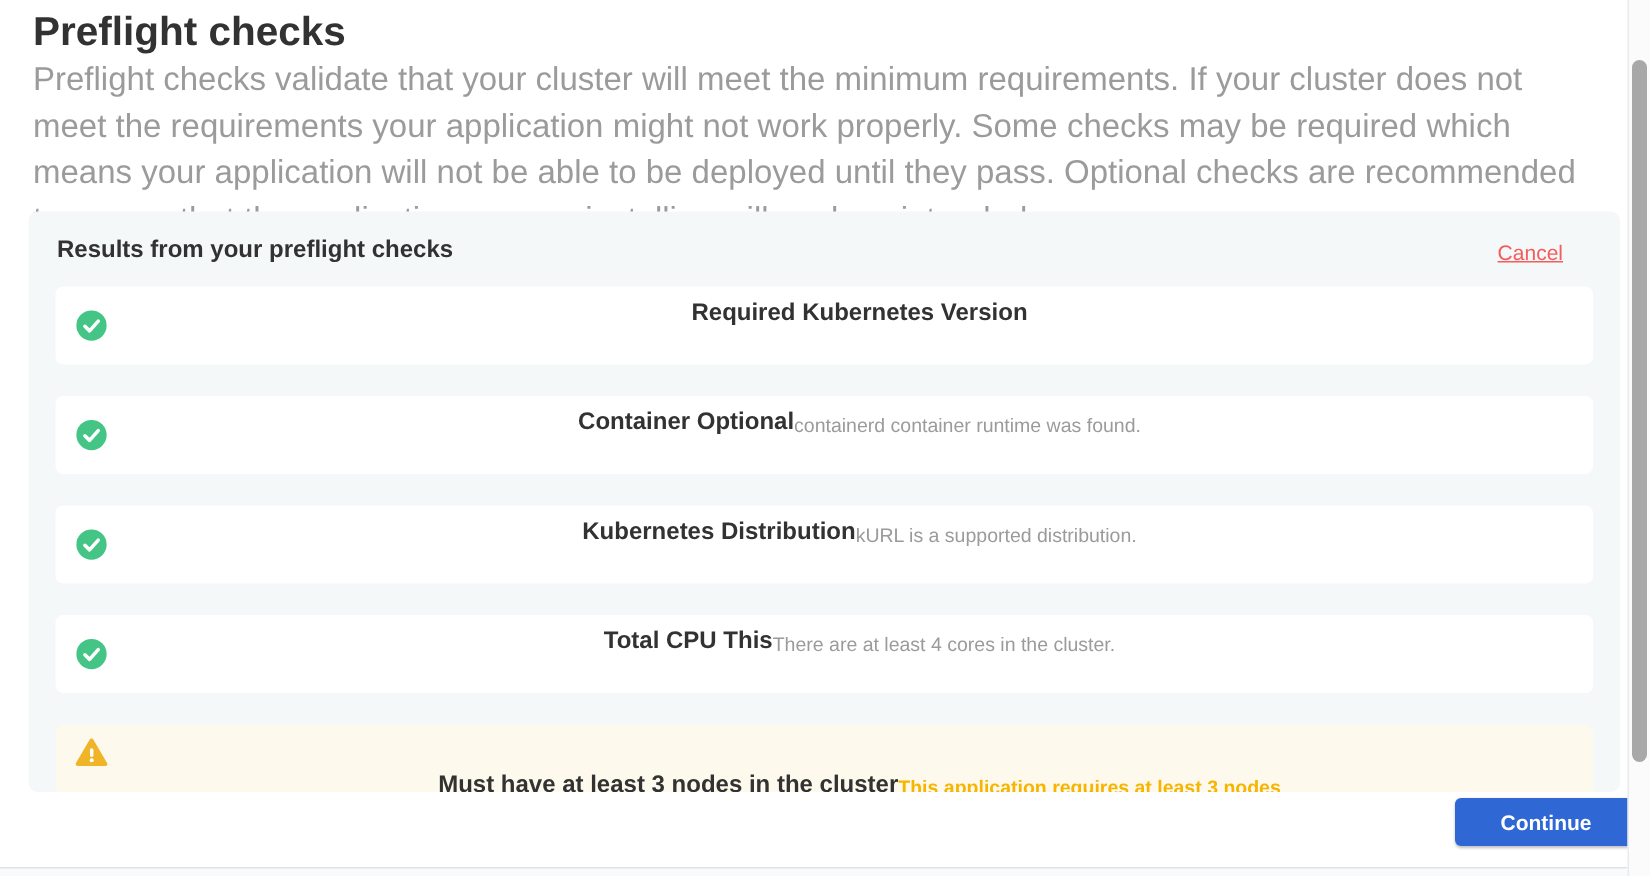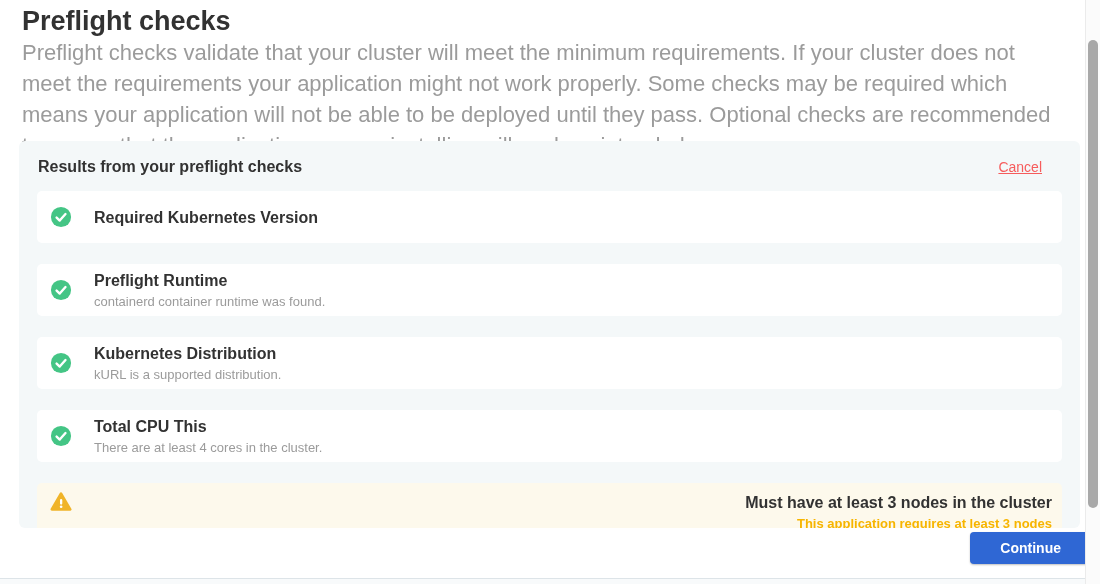--- a/index.html
+++ b/index.html
@@ -29,41 +29,41 @@
     position:absolute;left:22px;top:37px;width:1046px;
     font-size:22px;line-height:31px;color:var(--gray);
   }
   .panel{
     position:absolute;left:19px;top:141px;width:1061px;height:387px;
     background:var(--panel-bg);
     border-radius:6px;
     overflow:hidden;
   }
   .panel-header{
-    display:flex;align-items:center;justify-content:space-between;
+    display:flex;align-items:flex-end;justify-content:space-between;
     padding:17px 38px 14px 19px;
   }
   .panel-header .results-title{
     font-size:16px;font-weight:bold;color:var(--dark);
   }
   .cancel-link{
     font-size:14px;color:var(--cancel);
     background:none;border:none;cursor:pointer;
     font-family:"Liberation Sans", sans-serif;
     text-decoration:underline;
   }
   .checks{padding:1px 18px 0 18px;}
   .check-card{
     position:relative;
     background:#ffffff;
     border-radius:5px;
     height:52px;
     margin-bottom:21px;
     padding:8px 10px 8px 57px;
-    display:flex;flex-direction:column;justify-content:center;
+    display:flex;justify-content:center;
   }
   .check-card.warn{
     background:var(--warn-card-bg);
     height:58px;
     align-items:flex-end;
   }
   .status-icon{
     position:absolute;left:13px;top:50%;
     width:22px;height:22px;margin-top:-11px;
     display:block;
@@ -124,21 +124,21 @@
         <path d="M7.2 12.6 L10.6 15.9 L16.9 8.8" stroke="#ffffff" stroke-width="2.6" fill="none" stroke-linecap="round" stroke-linejoin="round"></path>
       </svg>
       <div class="check-title">Required Kubernetes Version</div>
     </div>
 
     <div class="check-card">
       <svg class="status-icon" viewBox="0 0 24 24">
         <circle cx="12" cy="12" r="11" fill="#44c585"></circle>
         <path d="M7.2 12.6 L10.6 15.9 L16.9 8.8" stroke="#ffffff" stroke-width="2.6" fill="none" stroke-linecap="round" stroke-linejoin="round"></path>
       </svg>
-      <div class="check-title">Preflight Runtime</div>
+      <div class="check-title">Container Optional</div>
       <div class="check-message">containerd container runtime was found.</div>
     </div>
 
     <div class="check-card">
       <svg class="status-icon" viewBox="0 0 24 24">
         <circle cx="12" cy="12" r="11" fill="#44c585"></circle>
         <path d="M7.2 12.6 L10.6 15.9 L16.9 8.8" stroke="#ffffff" stroke-width="2.6" fill="none" stroke-linecap="round" stroke-linejoin="round"></path>
       </svg>
       <div class="check-title">Kubernetes Distribution</div>
       <div class="check-message">kURL is a supported distribution.</div>

